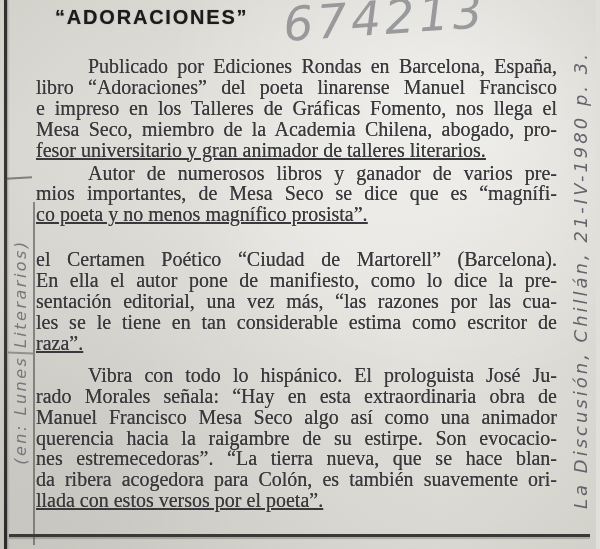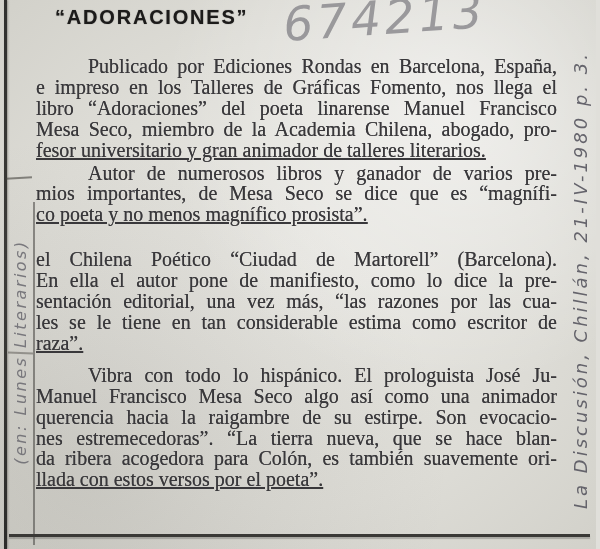--- a/index.html
+++ b/index.html
@@ -79,39 +79,40 @@
   <div class="bracket-rule"></div>
   <div class="bottom-rule"></div>
 
   <div class="headline">“ADORACIONES”</div>
 
   <div class="archive-number">674213</div>
 
   <div class="article-body">
       <div class="para">
         <div class="line first">Publicado por Ediciones Rondas en Barcelona, España,</div>
+        <div class="line">libro “Adoraciones” del poeta linarense Manuel Francisco</div>
         <div class="line">e impreso en los Talleres de Gráficas Fomento, nos llega el</div>
-        <div class="line">libro “Adoraciones” del poeta linarense Manuel Francisco</div>
         <div class="line">Mesa Seco, miembro de la Academia Chilena, abogado, pro-</div>
         <div class="line end">fesor universitario y gran animador de talleres literarios.</div>
       </div>
       <div class="para">
         <div class="line first">Autor de numerosos libros y ganador de varios pre-</div>
         <div class="line">mios importantes, de Mesa Seco se dice que es “magnífi-</div>
         <div class="line end">co poeta y no menos magnífico prosista”.</div>
       </div>
       <div class="para">
-        <div class="line">el Chilena Poético “Ciudad de Martorell” (Barcelona).</div>
+        <div class="line">el Certamen Poético “Ciudad de Martorell” (Barcelona).</div>
         <div class="line">En ella el autor pone de manifiesto, como lo dice la pre-</div>
         <div class="line">sentación editorial, una vez más, “las razones por las cua-</div>
         <div class="line">les se le tiene en tan considerable estima como escritor de</div>
         <div class="line end">raza”.</div>
       </div>
       <div class="para">
         <div class="line first">Vibra con todo lo hispánico. El prologuista José Ju-</div>
+        <div class="line">rado Morales señala: “Hay en esta extraordinaria obra de</div>
         <div class="line">Manuel Francisco Mesa Seco algo así como una animador</div>
         <div class="line">querencia hacia la raigambre de su estirpe. Son evocacio-</div>
         <div class="line">nes estremecedoras”. “La tierra nueva, que se hace blan-</div>
         <div class="line">da ribera acogedora para Colón, es también suavemente ori-</div>
         <div class="line end">llada con estos versos por el poeta”.</div>
       </div>
     </div>
 
   <div class="note-left">(en: Lunes Literarios)</div>
 

